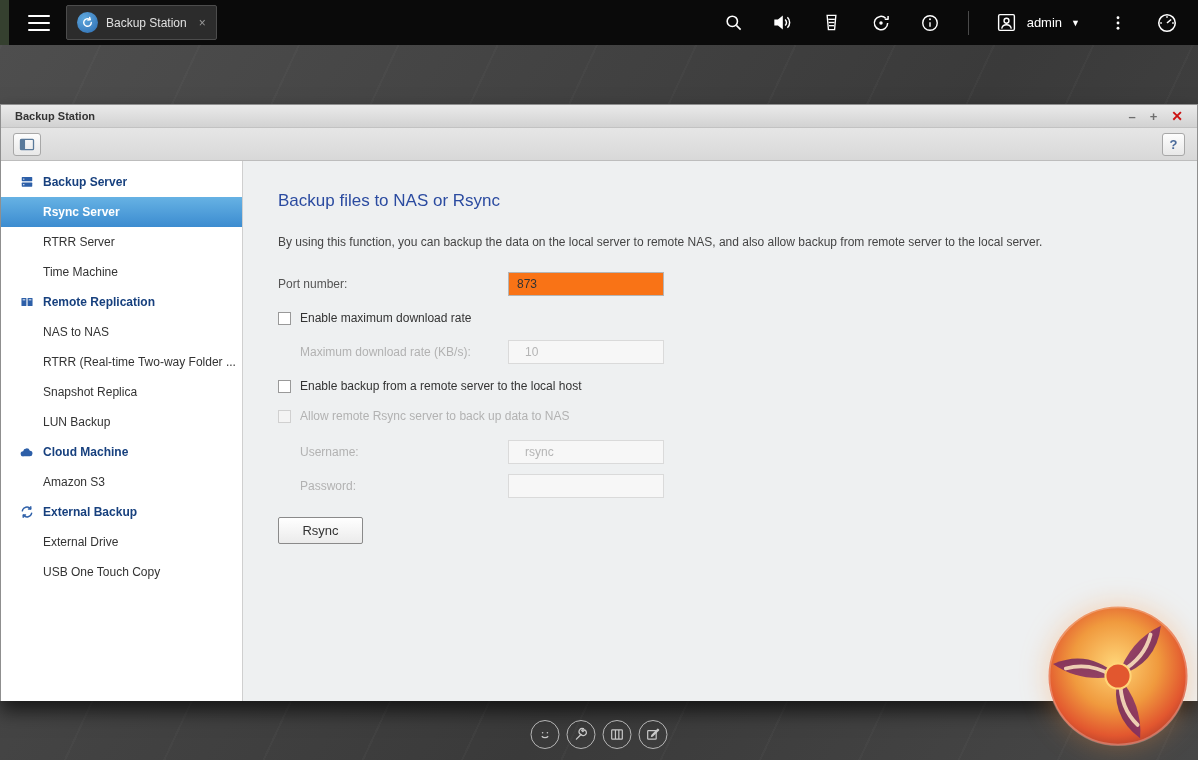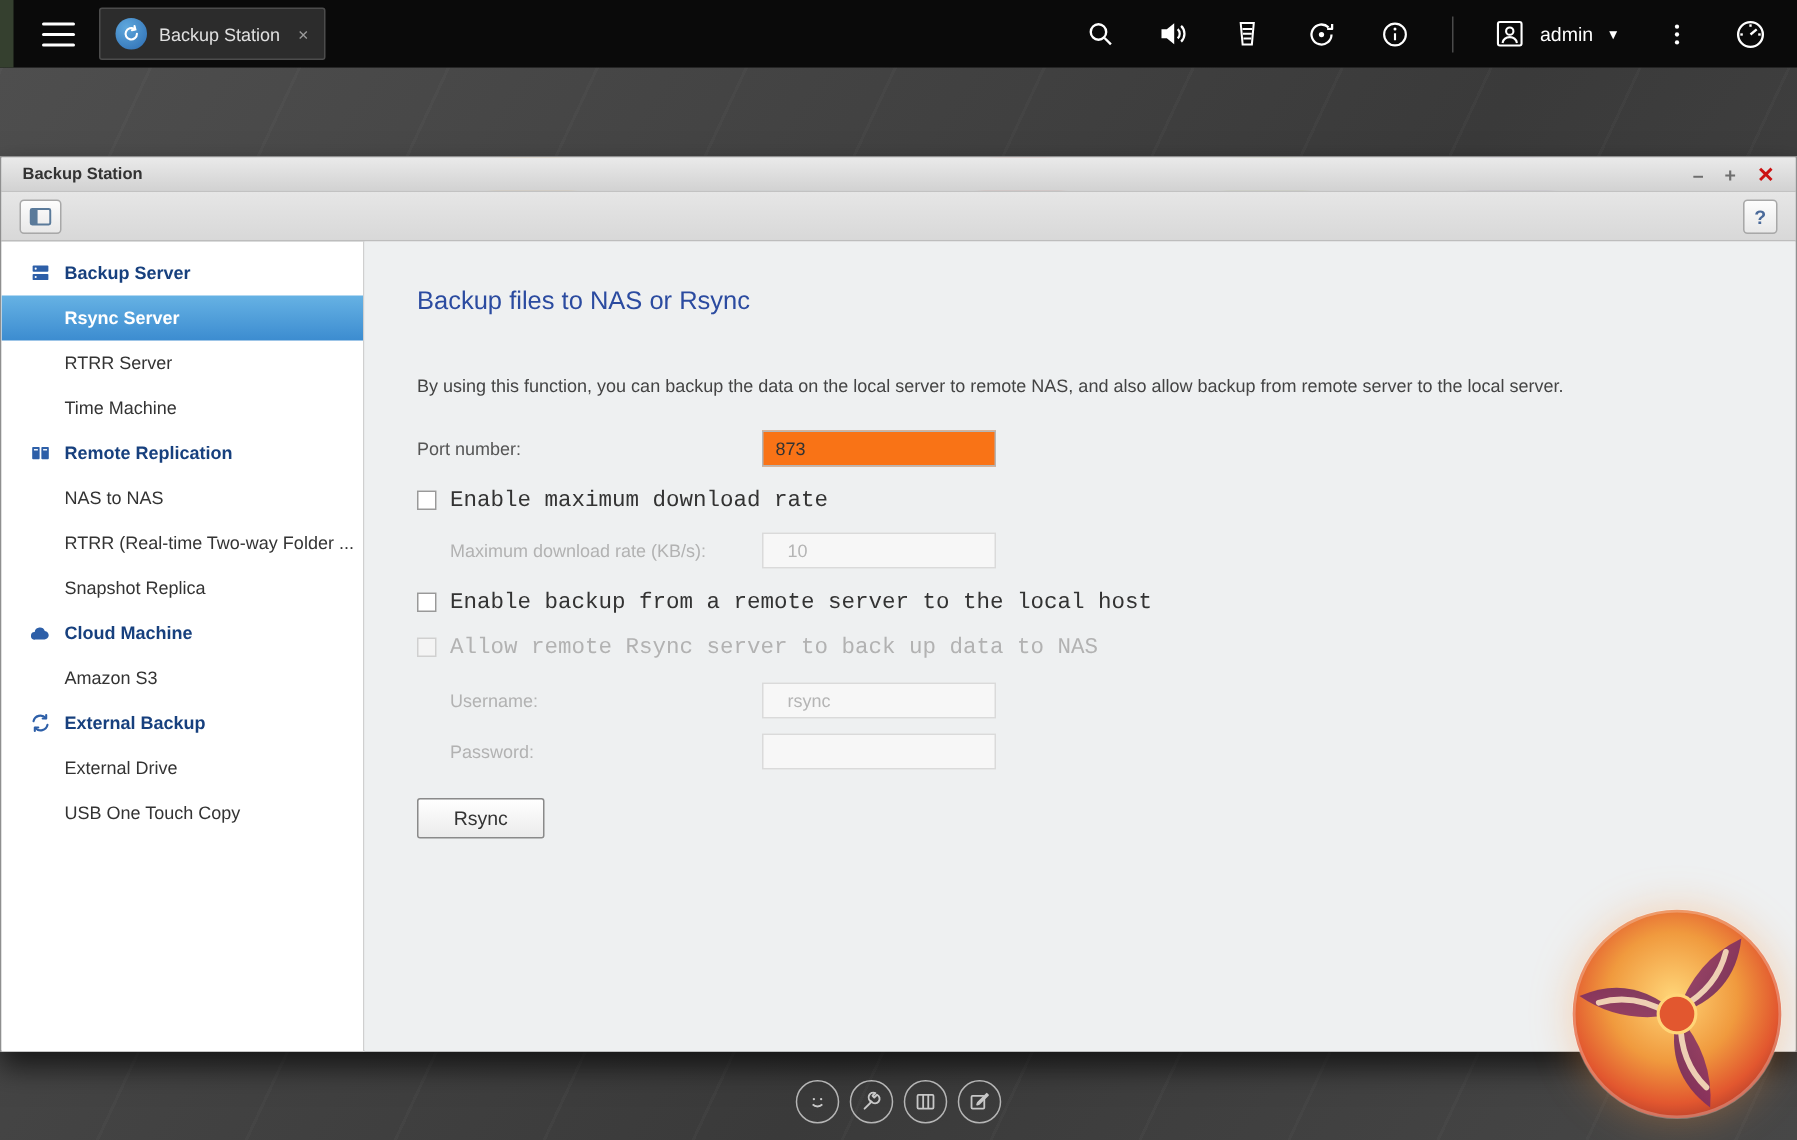--- a/index.html
+++ b/index.html
@@ -78,38 +78,38 @@
   .nav-item { height:30px; display:flex; align-items:center; font-size:12px; color:#333; cursor:pointer; }
   .nav-item.section { padding-left:18px; gap:9px; color:#17407e; font-weight:bold; }
   .nav-item.leaf { padding-left:42px; }
   .nav-item.selected {
     background:linear-gradient(#66b2e4,#3c8cd0); color:#fff; font-weight:bold;
   }
   .nav-icon { width:15px; height:15px; display:flex; align-items:center; justify-content:center; flex:0 0 15px; }
 
   
   .content { flex:1; padding:30px 40px 0 35px; background:#eef0f1; position:relative; }
-  .page-title { font-size:17px; font-weight:normal; color:#2b4ba0; margin-bottom:39px; }
+  .page-title { font-size:17px; font-weight:normal; color:#2b4ba0; margin-bottom:24px; }
   .page-desc { font-size:12px; color:#444; margin-bottom:23px; }
   .form-row { display:flex; align-items:center; height:24px; margin-bottom:14px; }
   .form-row.sub { padding-left:22px; }
   .form-label { width:230px; font-size:12px; color:#555; flex:0 0 230px; }
   .form-row.sub .form-label { flex-basis:208px; width:208px; }
   .form-label.disabled { color:#b2b2b2; }
   .txt-input {
     width:156px; height:24px; border:1px solid #b5b5b5; background:#f97316;
     font-family:"Liberation Sans",sans-serif; font-size:12px; color:#333; padding:0 8px; outline:none;
   }
   .txt-input:disabled { border-color:#dadada; background:#f7f7f7; color:#b5b5b5;padding-left:16px; }
   .cb-row { display:flex; align-items:center; height:16px; margin-bottom:14px; }
   .checkbox {
     width:13px; height:13px; border:1px solid #999; background:#fff; margin-right:9px; flex:0 0 13px; cursor:pointer;
   }
   .checkbox.disabled { border-color:#d0d0d0; background:#f4f4f4; cursor:default; }
-  .cb-label { font-size:15px; color:#333;font-family:Liberation Mono, monospace; }
+  .cb-label { font-size:12px; color:#333; }
   .cb-label.disabled { color:#b2b2b2;text-align:right; }
   .apply-btn {
     margin-top:19px; width:85px; height:27px;
     background:linear-gradient(#ffffff,#ebebeb); border:1px solid #8a8a8a; border-radius:2px;
     font-family:"Liberation Sans",sans-serif; font-size:13px; color:#333; cursor:pointer;
   }
 
   
   .dock { position:absolute; left:50%; transform:translateX(-50%); bottom:11px; display:flex; gap:7px; z-index:20; }
   .dock-btn {
@@ -283,20 +283,23 @@
         </div>
 
         <div class="nav-item leaf">
           <span>NAS to NAS</span>
         </div>
         <div class="nav-item leaf">
           <span>RTRR (Real-time Two-way Folder ...</span>
         </div>
         <div class="nav-item leaf">
           <span>Snapshot Replica</span>
+        </div>
+        <div class="nav-item leaf">
+          <span>LUN Backup</span>
         </div>
 
         <div class="nav-item section">
           <span class="nav-icon">
             <svg width="15" height="15" viewBox="0 0 24 24" fill="#2d5fa8">
               <path d="M7 18.5a4.2 4.2 0 0 1-.4-8.4 5.6 5.6 0 0 1 10.8-1 4.4 4.4 0 0 1-.6 8.9H7z"></path>
             </svg>
           </span>
           <span>Cloud Machine</span>
         </div>

